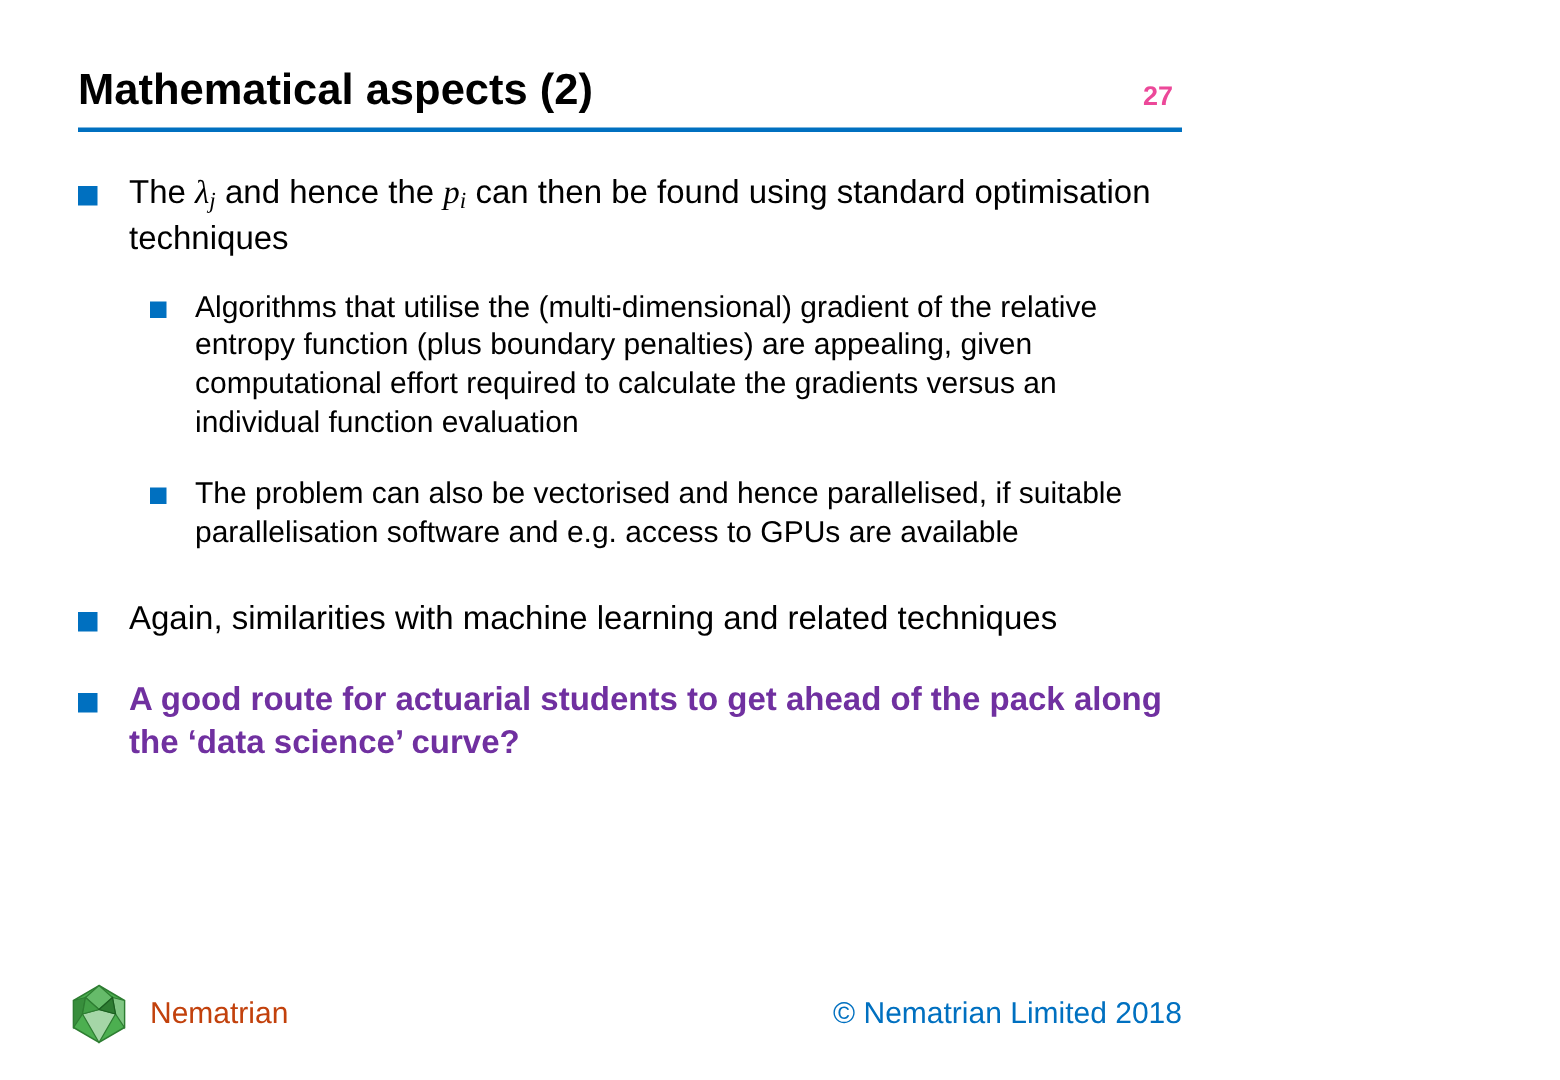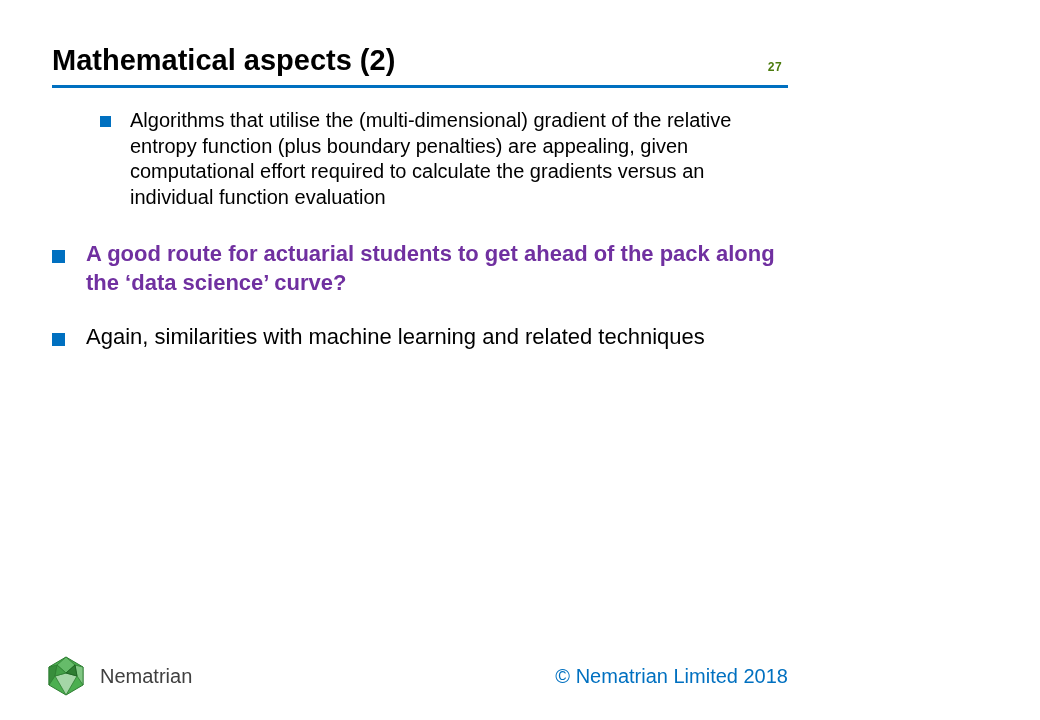--- a/index.html
+++ b/index.html
@@ -17,26 +17,25 @@
     display: flex;
     align-items: flex-end;
     justify-content: space-between;
   }
   .title {
     font-size: 29px;
     font-weight: bold;
     color: #000;
   }
   .pagenum {
-    font-size: 12px;
+    font-size: 18px;
     font-weight: bold;
-    color: #4d7c0f;
+    color: #ec4899;
     padding-right: 6px;
     padding-bottom: 2px;
-    font-family: Liberation Mono, monospace;
   }
   .rule {
     margin-top: 8px;
     border: none;
     border-top: 3px solid #0070C0;
     width: 100%;
   }
 
   .content {
     margin-top: 26px;
@@ -83,58 +82,72 @@
   .footer {
     position: absolute;
     left: 0; right: 0; bottom: 22px;
     padding: 0 52px 0 44px;
     display: flex;
     align-items: center;
     justify-content: space-between;
   }
   .footer-left { display: flex; align-items: center; gap: 12px; }
   .logo { width: 44px; height: 44px; }
-  .brand { color: #404040; font-size: 20px; }
+  .brand { color: #c2410c; font-size: 20px; }
   .copyright { color: #0070C0; font-size: 20px; text-align: right; }
 </style>
 </head>
 <body>
 
 <div class="slide">
 
   <div class="header-row">
     <div class="title">Mathematical aspects (2)</div>
     <div class="pagenum">27</div>
   </div>
   <hr class="rule">
 
   <div class="content">
 
+    <div class="b1">
+      <div class="blt">
+          <div class="sq"></div>
+        </div>
+      <div class="txt">
+        <span>The </span><span class="mathit">λ</span><span class="sub">j</span><span> and hence the </span><span class="mathit">p</span><span class="sub">i</span><span> can then be found using standard optimisation techniques</span>
+      </div>
+    </div>
 
     <div class="b2-group">
       <div class="b2">
         <div class="blt">
             <div class="sq"></div>
           </div>
         <div class="txt">Algorithms that utilise the (multi-dimensional) gradient of the relative entropy function (plus boundary penalties) are appealing, given computational effort required to calculate the gradients versus an individual function evaluation</div>
       </div>
+      <div class="b2">
+        <div class="blt">
+            <div class="sq"></div>
+          </div>
+        <div class="txt">The problem can also be vectorised and hence parallelised, if suitable parallelisation software and e.g. access to GPUs are available</div>
+      </div>
+    </div>
+
+    <div class="b1">
+      <div class="blt">
+          <div class="sq"></div>
+        </div>
+      <div class="txt">Again, similarities with machine learning and related techniques</div>
     </div>
 
     <div class="b1">
       <div class="blt">
           <div class="sq"></div>
         </div>
       <div class="txt emph">A good route for actuarial students to get ahead of the pack along the ‘data science’ curve?</div>
-    </div>
-
-    <div class="b1">
-      <div class="blt">
-          <div class="sq"></div>
-        </div>
-      <div class="txt">Again, similarities with machine learning and related techniques</div>
     </div>
 
   </div>
 
   <div class="footer">
     <div class="footer-left">
       <svg class="logo" viewBox="0 0 44 44">
         <polygon points="22,3 39,13 39,31 22,41 5,31 5,13" fill="#4CAF50" stroke="#2E7D32" stroke-width="1"></polygon>
         <polygon points="22,3 31,11 22,19 13,11" fill="#66BB6A" stroke="#2E7D32" stroke-width="0.8"></polygon>
         <polygon points="39,13 31,11 33,22 39,31" fill="#81C784" stroke="#2E7D32" stroke-width="0.8"></polygon>

